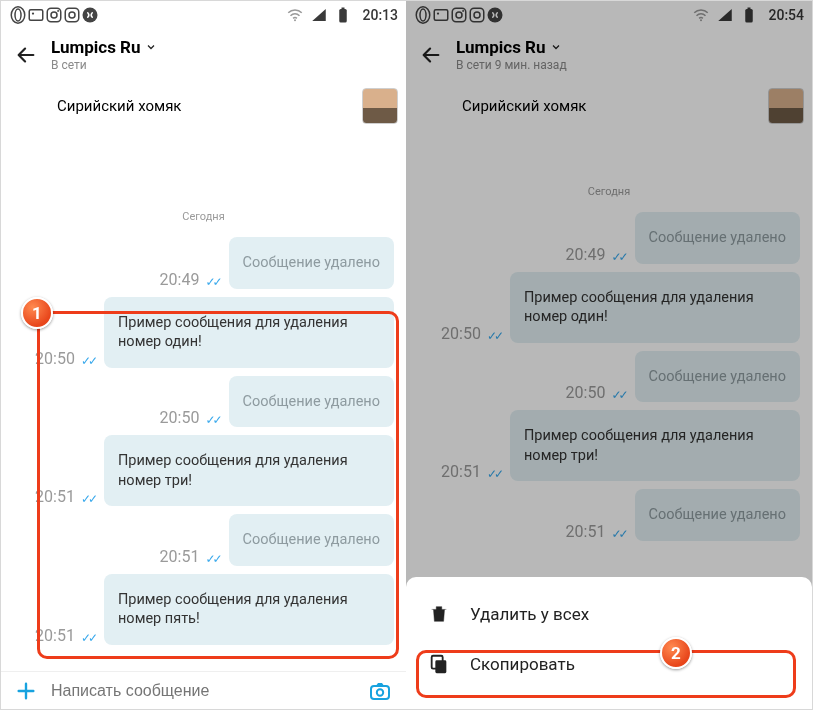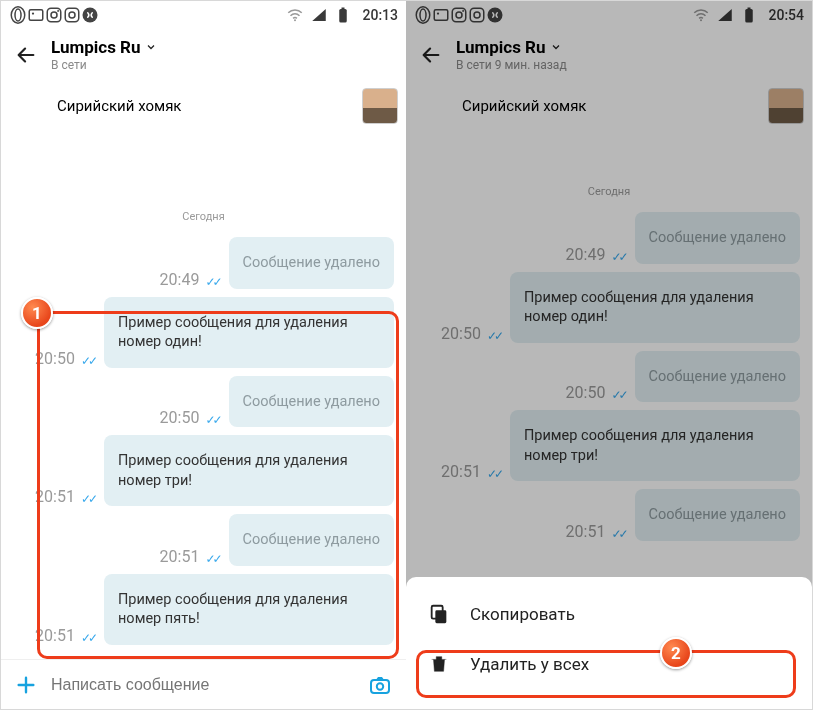--- a/index.html
+++ b/index.html
@@ -87,21 +87,21 @@
     padding: 16px 14px;
     font-size: 14.5px;
     color: #333;
     max-width: 290px;
     line-height: 1.35;
   }
   .bubble.deleted { color: #8e9ba0; }
   
   .composer {
     position: absolute; left: 0; right: 0; bottom: 0;
-    height: 50px;
+    height: 38px;
     display: flex; align-items: center;
     padding: 0 14px;
     gap: 14px;
     background: #fff;
     border-top: 1px solid #efefef;
   }
   .composer .plus { width: 22px; height: 22px; color: #17a2df; }
   .composer input {
     flex: 1; border: none; outline: none;
     font-size: 16px; color: #888;
@@ -380,28 +380,28 @@
       <span class="ticks">✓✓</span>
       <div class="bubble deleted">Сообщение удалено</div>
     </div>
   </div>
 
   <div class="dim"></div>
 
   <div class="sheet">
     <div class="sheet-item">
       <svg viewBox="0 0 24 24">
+          <path d="M4 7h16M9 7V4h6v3M6 7l1 13h10l1-13" fill="#222" stroke="#222" stroke-width="0.5"></path>
+        </svg>
+      <span>Удалить у всех</span>
+    </div>
+    <div class="sheet-item">
+      <svg viewBox="0 0 24 24">
           <rect x="8" y="8" width="12" height="14" rx="1.5" fill="#222"></rect>
           <rect x="4" y="3" width="12" height="14" rx="1.5" fill="none" stroke="#222" stroke-width="2"></rect>
         </svg>
       <span>Скопировать</span>
-    </div>
-    <div class="sheet-item">
-      <svg viewBox="0 0 24 24">
-          <path d="M4 7h16M9 7V4h6v3M6 7l1 13h10l1-13" fill="#222" stroke="#222" stroke-width="0.5"></path>
-        </svg>
-      <span>Удалить у всех</span>
     </div>
   </div>
 
   <div class="highlight" style="left:10px; top:649px; width:380px; height:48px;"></div>
   <div class="badge" style="left:254px; top:636px;">2</div>
 </div>
 
 </body></html>

